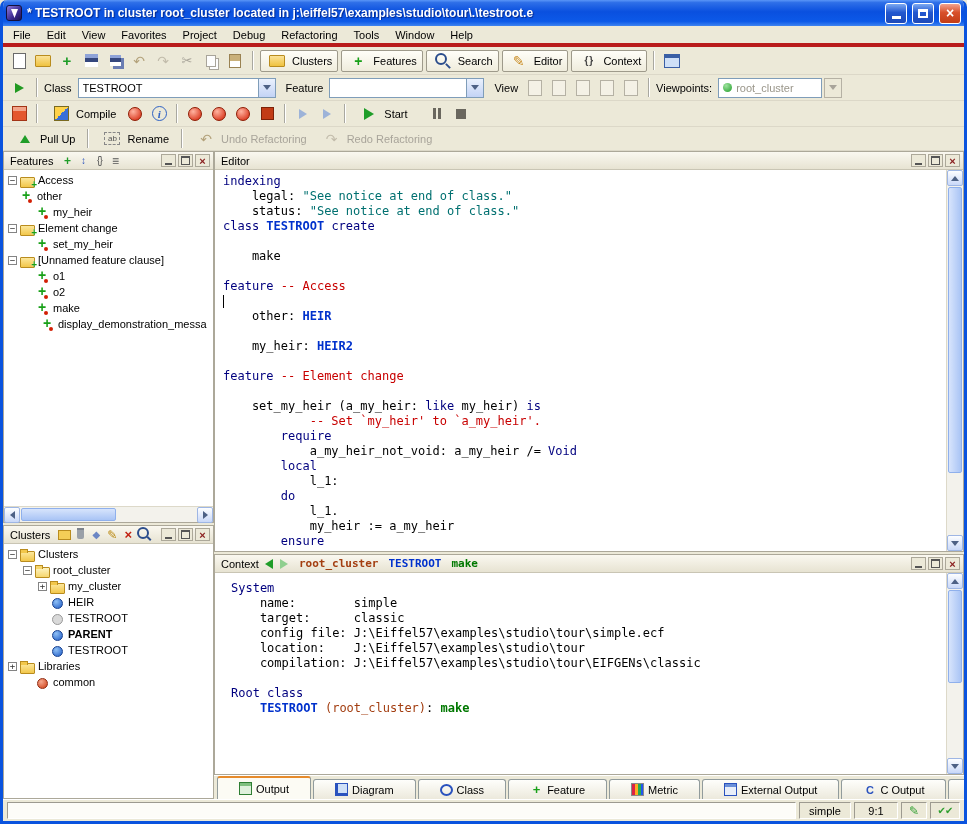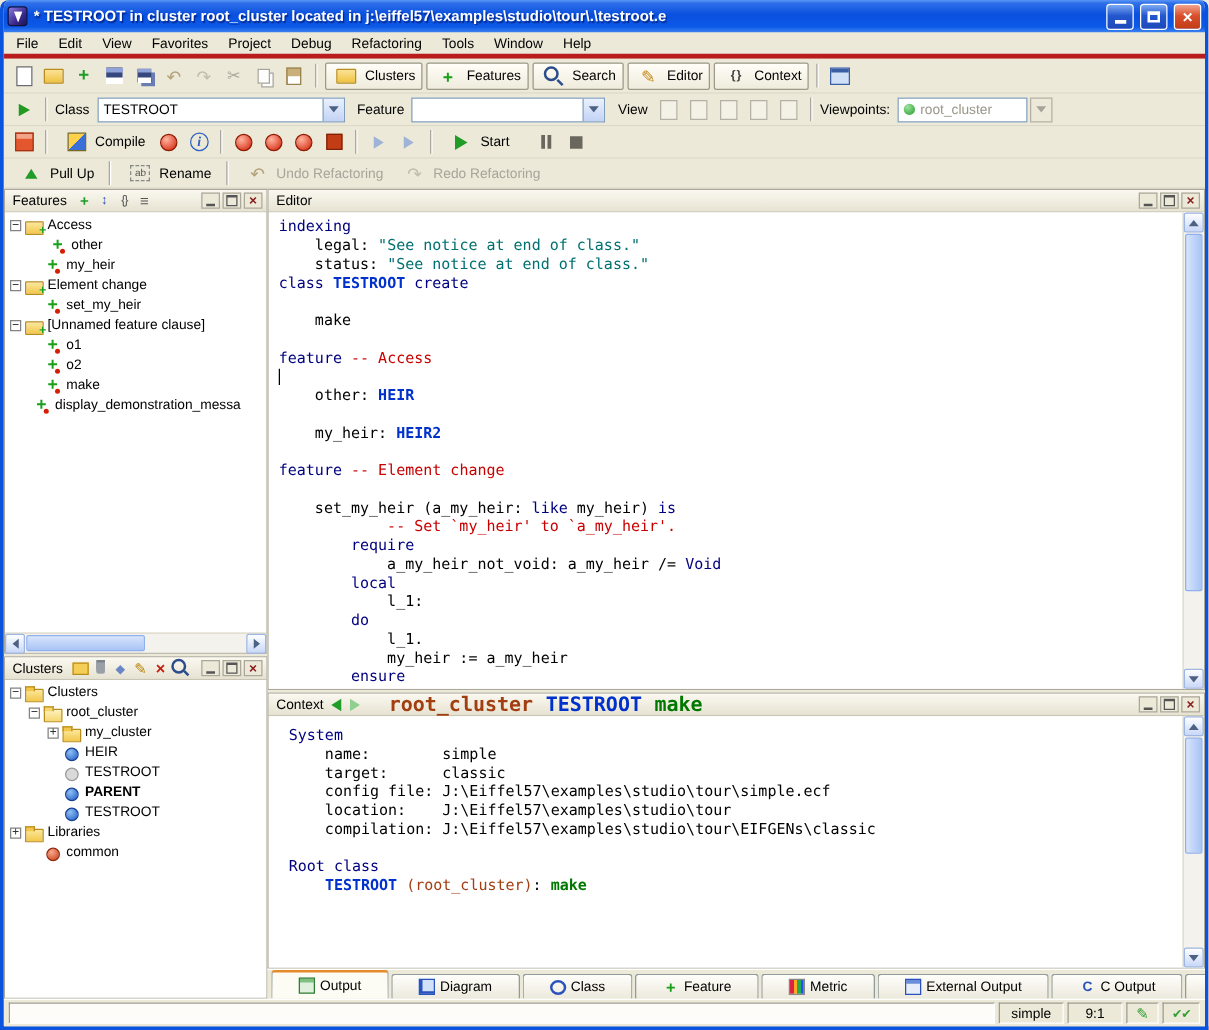--- a/index.html
+++ b/index.html
@@ -148,21 +148,21 @@
   .c-str{color:var(--string,#007070)}
   .c-com{color:var(--comment,#C80000)}
   .c-pl{color:#000}
   .c-clu{color:var(--cluster,#A33E11)}
   .c-feat{color:var(--feature-green,#007800);font-weight:bold}
   .caret{display:inline-block;width:1px;height:13px;background:#000;vertical-align:text-bottom}
 
   
   .nav-l{width:0;height:0;border-top:5px solid transparent;border-bottom:5px solid transparent;border-right:8px solid #1F9D28}
   .nav-r{width:0;height:0;border-top:5px solid transparent;border-bottom:5px solid transparent;border-left:8px solid #8FCF8F}
-  .crumb{font-family:"DejaVu Sans Mono",monospace;font-size:16px;font-weight:bold;margin-left:20px;white-space:nowrap}
+  .crumb{font-family:"DejaVu Sans Mono",monospace;font-size:11px;font-weight:bold;margin-left:8px;white-space:nowrap}
 
   
   .tabbar{height:24px;flex:none;background:#ECE9D8;display:flex;align-items:flex-end;padding:0 2px;border-top:1px solid #fff}
   .tab{display:flex;align-items:center;gap:4px;height:20px;margin:0 1px;padding:0 21px;border:1px solid #919B9C;border-bottom:none;border-radius:3px 3px 0 0;background:linear-gradient(#FEFEFB,#ECE9DC);white-space:nowrap}
   .tab.active{height:23px;background:#FCFBF4;border-top:2px solid #E68B2C}
   .ticn{width:13px;height:12px;position:relative;flex:none;display:inline-flex;align-items:center;justify-content:center}
   .ticn[data-icon="output"]::before{content:"";width:12px;height:11px;background:#DFF0DC;border:1px solid #2E7D32;box-shadow:inset 0 3px 0 #7FBF7F}
   .ticn[data-icon="diagram"]::before{content:"";width:12px;height:11px;background:#CFE0F7;border:1px solid #2A52BE;box-shadow:inset 2px -2px 0 #2A52BE}
   .ticn[data-icon="class"]::before{content:"";width:13px;height:8px;border:2px solid #2A52BE;border-radius:50%}
   .ticn[data-icon="feature"]::before{content:"+";color:#18A018;font-weight:bold;font-size:13px}
@@ -354,21 +354,21 @@
             <span class="pbtn pb-max" data-name="panel-maximize-button"></span>
             <span class="pbtn pb-close" data-name="panel-close-button">×</span>
           </span>
         </div>
         <div class="tree" data-name="features-tree">
             <div class="tree-row" data-name="tree-item-access" style="padding-left: 4px;">
               <span class="expander" data-name="minus-expander-icon">−</span>
               <span class="ticon folder-plus" data-name="folder-plus-icon"></span>
               <span class="tlabel" data-name="tree-label">Access</span>
             </div>
-            <div class="tree-row" data-name="tree-item-other" style="padding-left: 3px; margin-left: 20px;">
+            <div class="tree-row" data-name="tree-item-other" style="padding-left: 3px;">
               <span class="expander-spacer" data-name="expander-spacer"></span>
               <span class="ticon feature" data-name="feature-icon"></span>
               <span class="tlabel" data-name="tree-label">other</span>
             </div>
             <div class="tree-row" data-name="tree-item-my-heir" style="padding-left: 19px;">
               <span class="expander-spacer" data-name="expander-spacer"></span>
               <span class="ticon feature" data-name="feature-icon"></span>
               <span class="tlabel" data-name="tree-label">my_heir</span>
             </div>
             <div class="tree-row" data-name="tree-item-element-change" style="padding-left: 4px;">
@@ -394,21 +394,21 @@
             <div class="tree-row" data-name="tree-item-o2" style="padding-left: 19px;">
               <span class="expander-spacer" data-name="expander-spacer"></span>
               <span class="ticon feature" data-name="feature-icon"></span>
               <span class="tlabel" data-name="tree-label">o2</span>
             </div>
             <div class="tree-row" data-name="tree-item-make" style="padding-left: 19px;">
               <span class="expander-spacer" data-name="expander-spacer"></span>
               <span class="ticon feature" data-name="feature-icon"></span>
               <span class="tlabel" data-name="tree-label">make</span>
             </div>
-            <div class="tree-row" data-name="tree-item-display-demonstration-messa" style="padding-left: 10px;">
+            <div class="tree-row" data-name="tree-item-display-demonstration-messa" style="padding-left: 24px;">
               <span class="expander-spacer" data-name="expander-spacer"></span>
               <span class="ticon feature" data-name="feature-icon"></span>
               <span class="tlabel" data-name="tree-label">display_demonstration_messa</span>
             </div>
           </div>
         <div class="hscroll" data-name="features-hscrollbar">
           <span class="sarrow" data-name="scroll-left-icon">
               <span class="tri-l"></span>
             </span>
           <span style="flex:1;display:flex">

